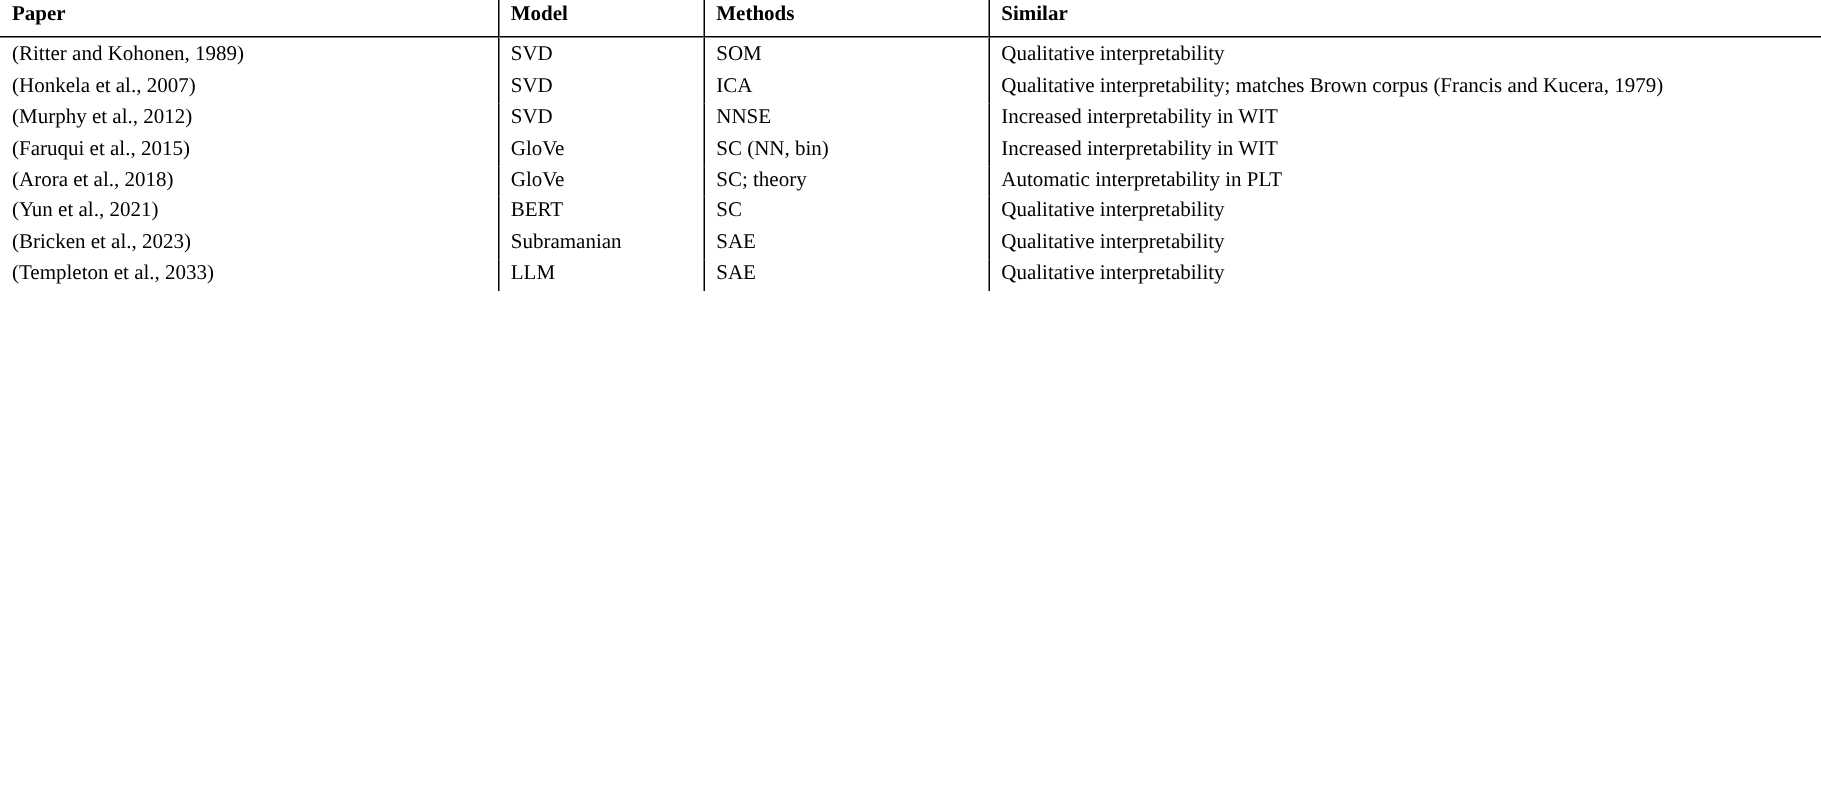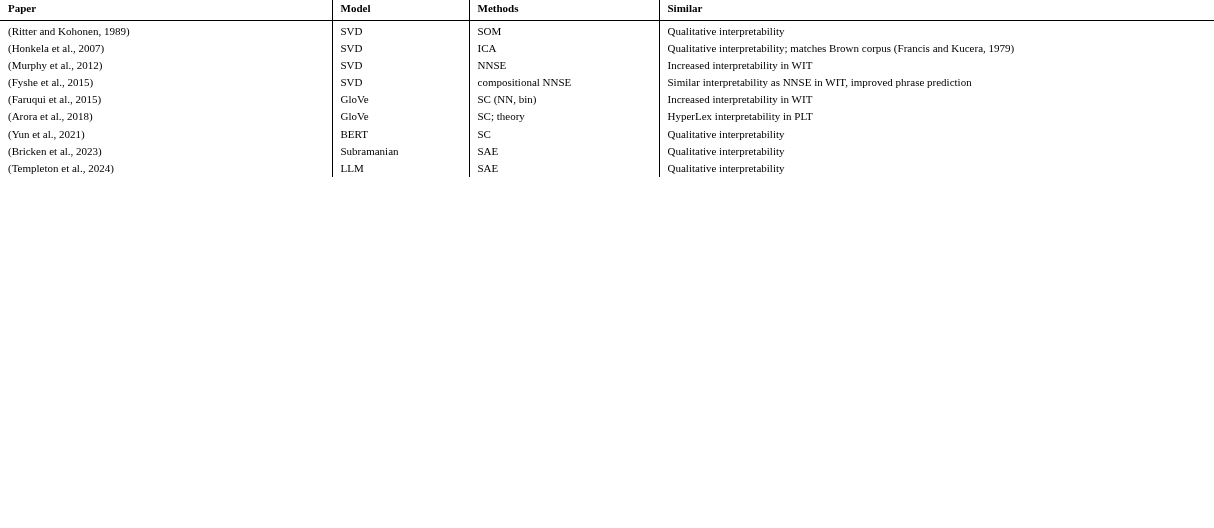--- a/index.html
+++ b/index.html
@@ -15,21 +15,21 @@
   }
   .table-wrap {
     width: 1214px;
     box-sizing: border-box;
     padding: 0;
   }
   table.paper-table {
     border-collapse: collapse;
     width: 1214px;
     table-layout: fixed;
-    font-size: 11px;
+    font-size: 14px;
     line-height: 1.28;
   }
   table.paper-table col.c-paper  { width: 332px; }
   table.paper-table col.c-model  { width: 137px; }
   table.paper-table col.c-method { width: 190px; }
   table.paper-table col.c-find   { width: 555px; }
 
   table.paper-table th,
   table.paper-table td {
     vertical-align: top;
@@ -90,50 +90,44 @@
         <td>ICA</td>
         <td class="just">Qualitative interpretability; matches Brown corpus (Francis and Kucera, 1979)</td>
       </tr>
       <tr>
         <td>(Murphy et al., 2012)</td>
         <td>SVD</td>
         <td>NNSE</td>
         <td class="just">Increased interpretability in WIT</td>
       </tr>
       <tr>
-        <td>(Fyshe et al., 2015)</td>
-        <td>SVD</td>
-        <td>compositional NNSE</td>
-        <td class="just">Similar interpretability as NNSE in WIT, improved phrase prediction</td>
-      </tr>
-      <tr>
         <td>(Faruqui et al., 2015)</td>
         <td>GloVe</td>
         <td>SC (NN, bin)</td>
         <td class="just">Increased interpretability in WIT</td>
       </tr>
       <tr>
         <td>(Arora et al., 2018)</td>
         <td>GloVe</td>
         <td>SC; theory</td>
-        <td class="just">HyperLex interpretability in PLT</td>
+        <td class="just">Automatic interpretability in PLT</td>
       </tr>
       <tr>
         <td>(Yun et al., 2021)</td>
         <td>BERT</td>
         <td>SC</td>
         <td class="just">Qualitative interpretability</td>
       </tr>
       <tr>
         <td>(Bricken et al., 2023)</td>
         <td>Subramanian</td>
         <td>SAE</td>
         <td class="just">Qualitative interpretability</td>
       </tr>
       <tr>
-        <td>(Templeton et al., 2024)</td>
+        <td>(Templeton et al., 2033)</td>
         <td>LLM</td>
         <td>SAE</td>
         <td class="just">Qualitative interpretability</td>
       </tr>
     </tbody>
   </table>
 </div>
 
 </body></html>

